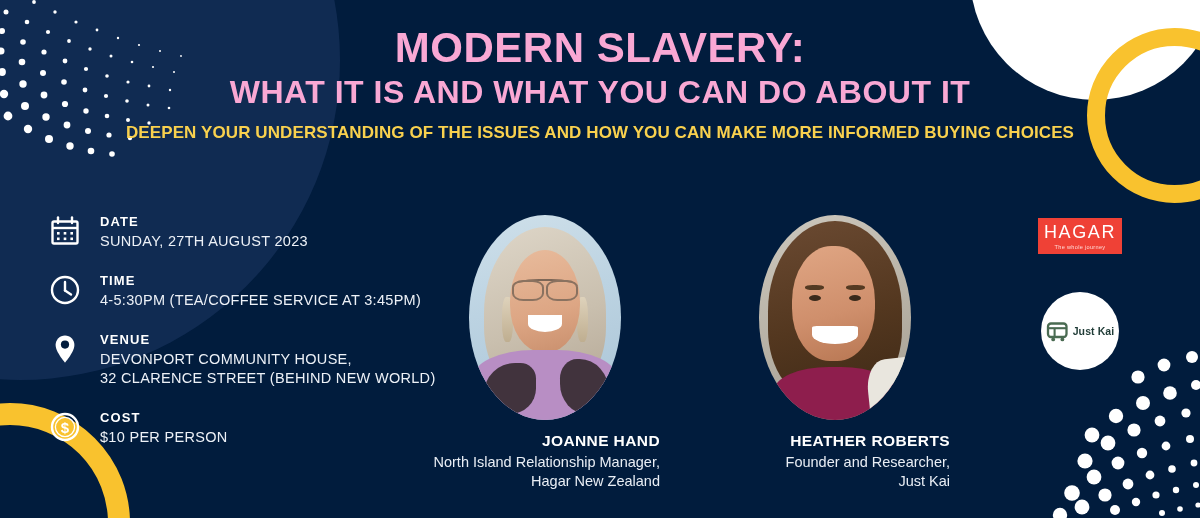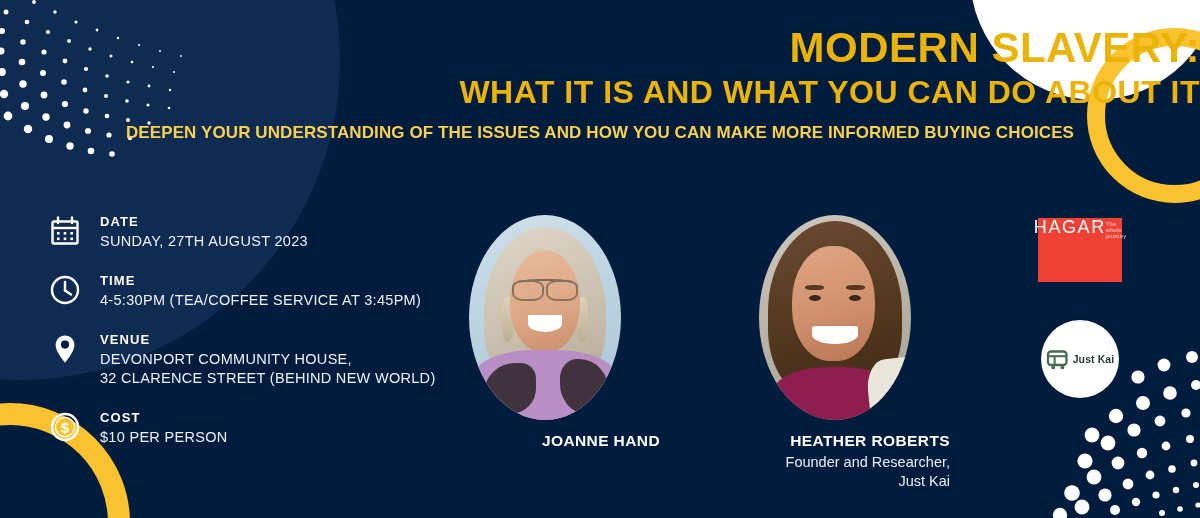--- a/index.html
+++ b/index.html
@@ -48,26 +48,25 @@
   .dots-tl { left:-6px; top:-4px; width:220px; height:190px; }
   .dots-br { right:0; bottom:0; width:170px; height:175px; }
 
   
   .headline {
     position:absolute; left:0; right:0; top:26px;
     text-align:center;
     z-index:5;
   }
   .title-1, .title-2 {
-    color:#eab308;
+    color:#f9a8d4;
     font-weight:700;
     letter-spacing:.5px;
     line-height:1.04;
     white-space:nowrap;
-    text-align:right;
   }
   .title-1 { font-size:42px; }
   .title-2 { font-size:32px; margin-top:6px; }
   .subtitle {
     margin-top:14px;
     color:#F9D14E;
     font-size:17px;
     font-weight:700;
     letter-spacing:.1px;
     white-space:nowrap;
@@ -262,24 +261,25 @@
   .logos {
     position:absolute;
     right:70px; top:218px;
     width:100px;
     z-index:6;
     display:flex;
     flex-direction:column;
     align-items:center;
   }
   .logo-hagar {
-    width:84px; height:64px;
+    width:84px; height:36px;
     background:#EF4136;
     display:flex;
-    flex-direction:row;
+    flex-direction:column;
+    align-items:center;
     justify-content:center;
   }
   .hagar-word {
     color:#FFFFFF;
     font-size:18px;
     font-weight:400;
     letter-spacing:1.6px;
     line-height:1;
   }
   .hagar-tag {
@@ -507,20 +507,24 @@
           <div class="j-hair"></div>
           <div class="j-ear-l"></div>
           <div class="j-ear-r"></div>
           <div class="j-face"></div>
           <div class="j-glass"></div>
           <div class="j-smile"></div>
           <div class="j-body"></div>
         </div>
       </div>
       <div class="sp-name">JOANNE HAND</div>
+      <div class="sp-role">
+        <span>North Island Relationship Manager,</span>
+        <span>Hagar New Zealand</span>
+      </div>
     </div>
 
     <div class="speaker">
       <div class="portrait">
         <div class="ph ph-heather">
           <div class="h-hair"></div>
           <div class="h-face"></div>
           <div class="h-brow-l"></div>
           <div class="h-brow-r"></div>
           <div class="h-eye-l"></div>

